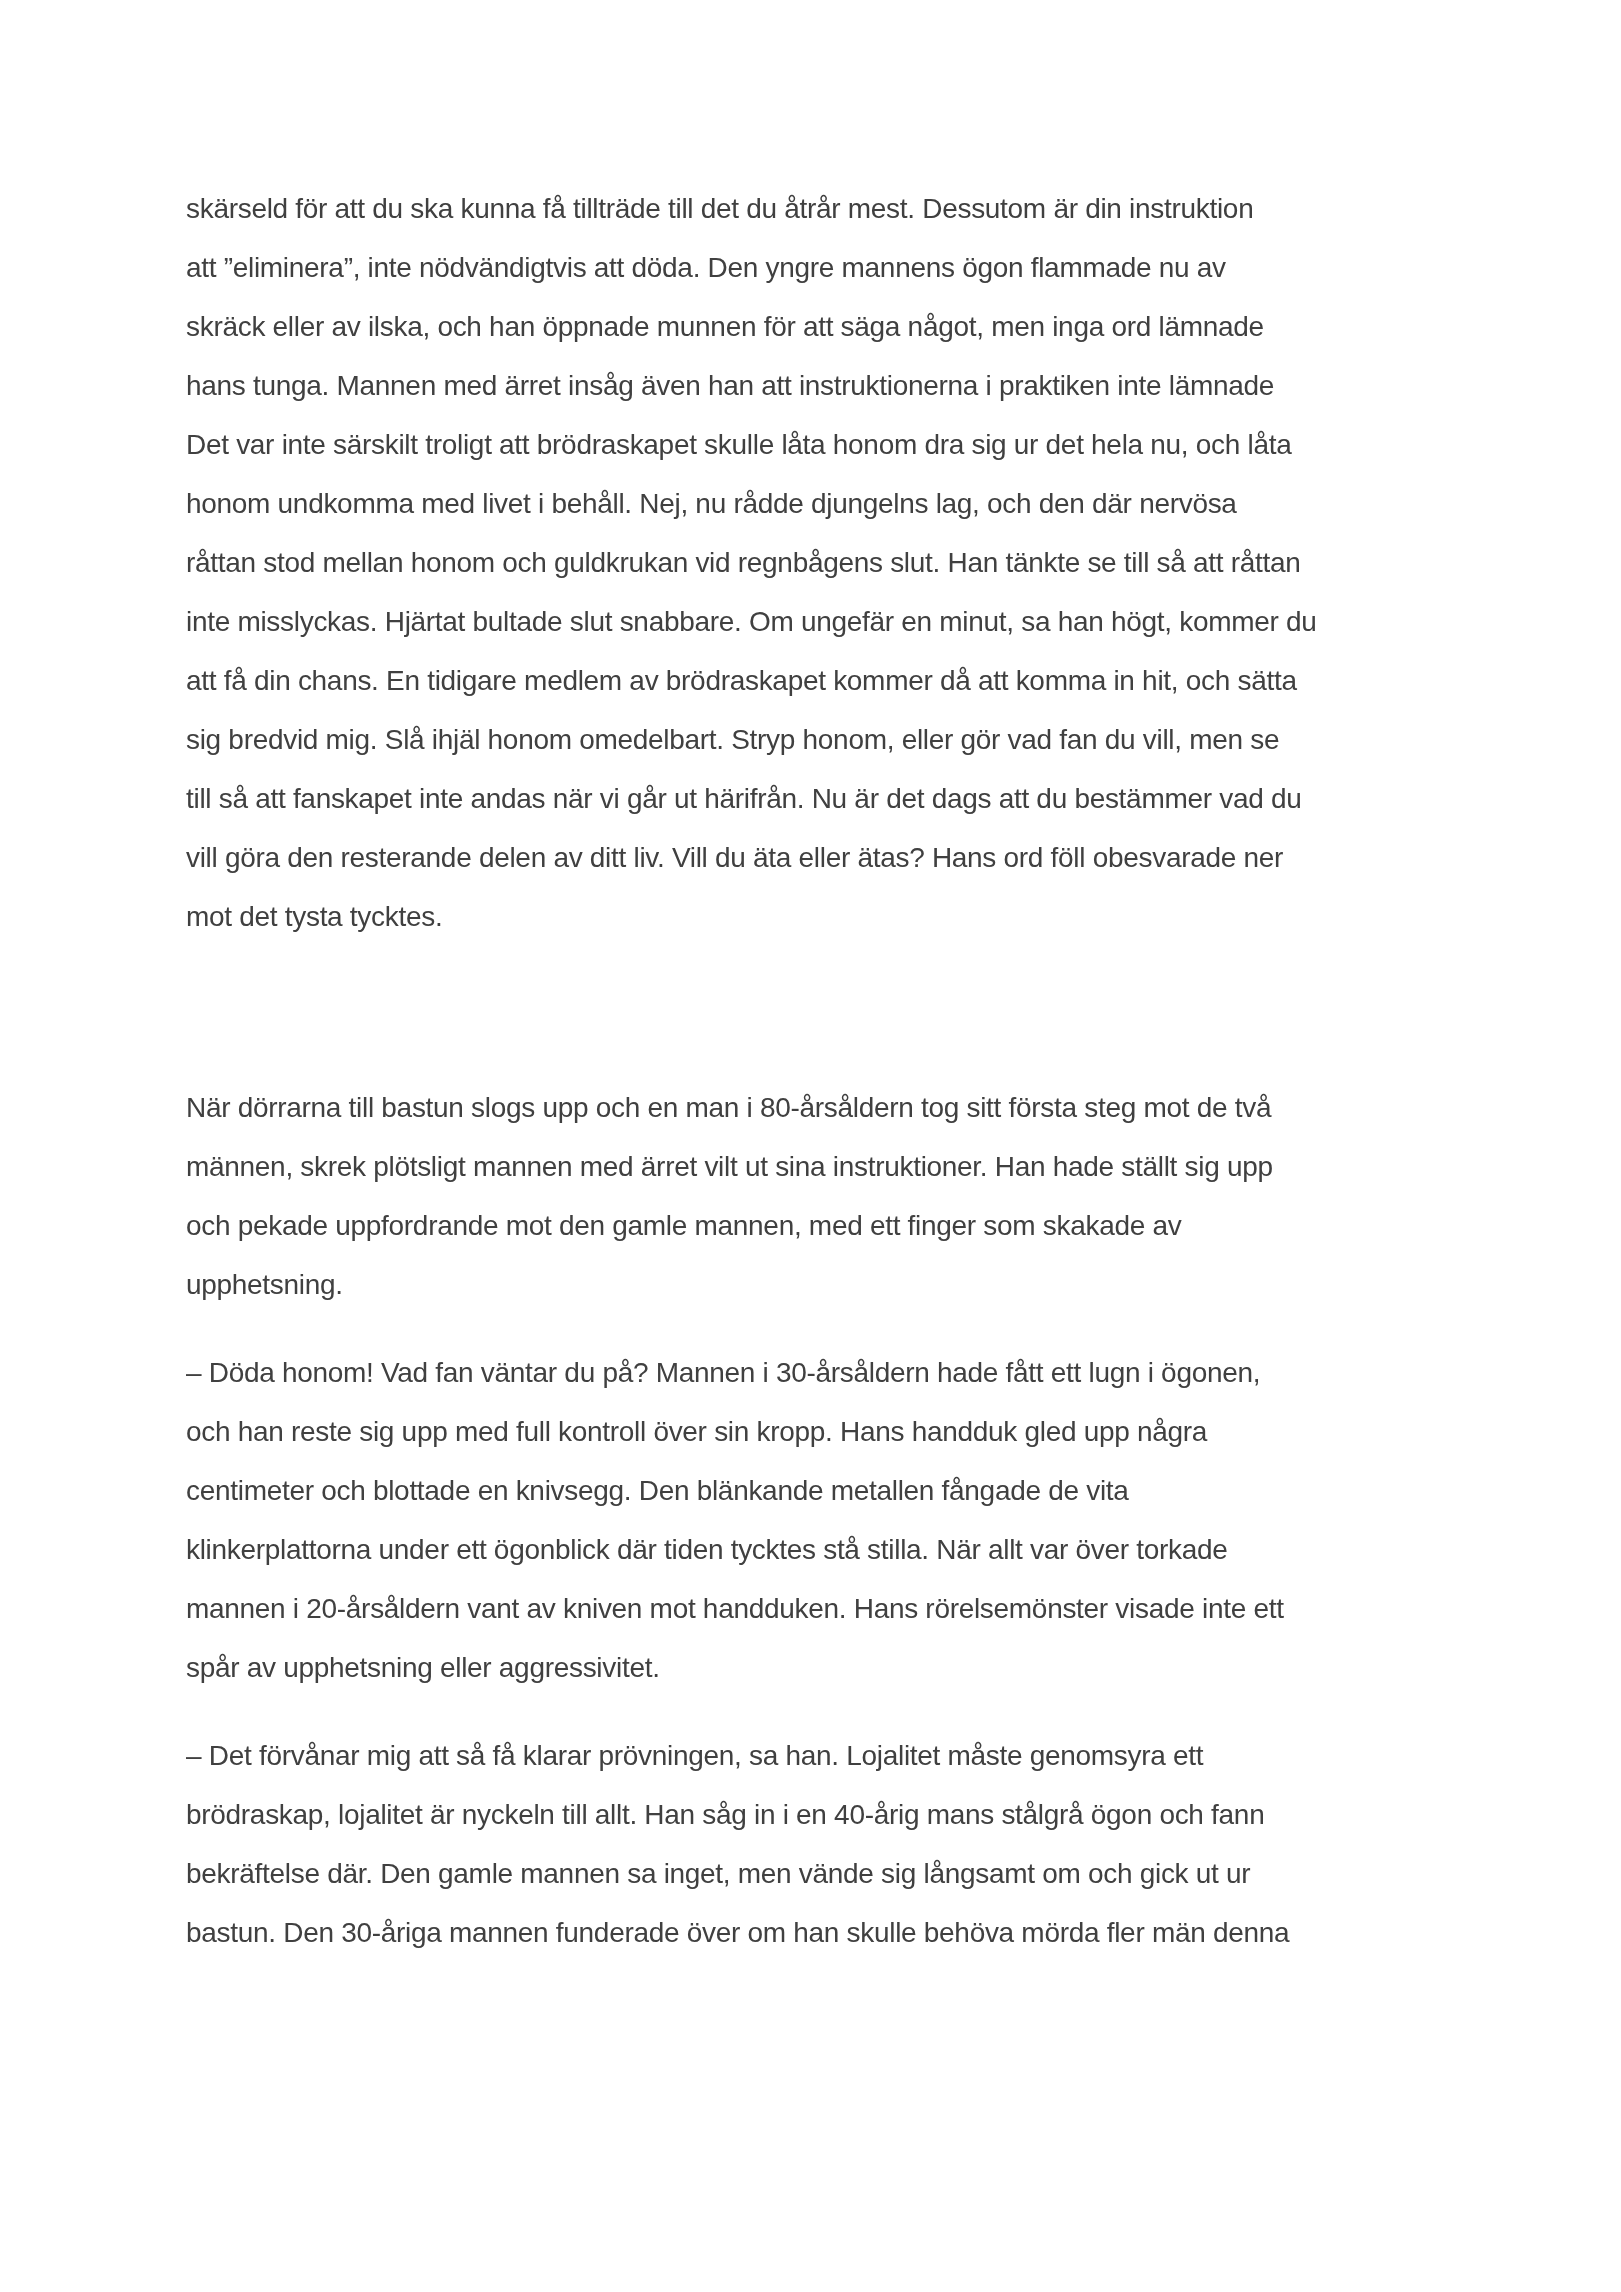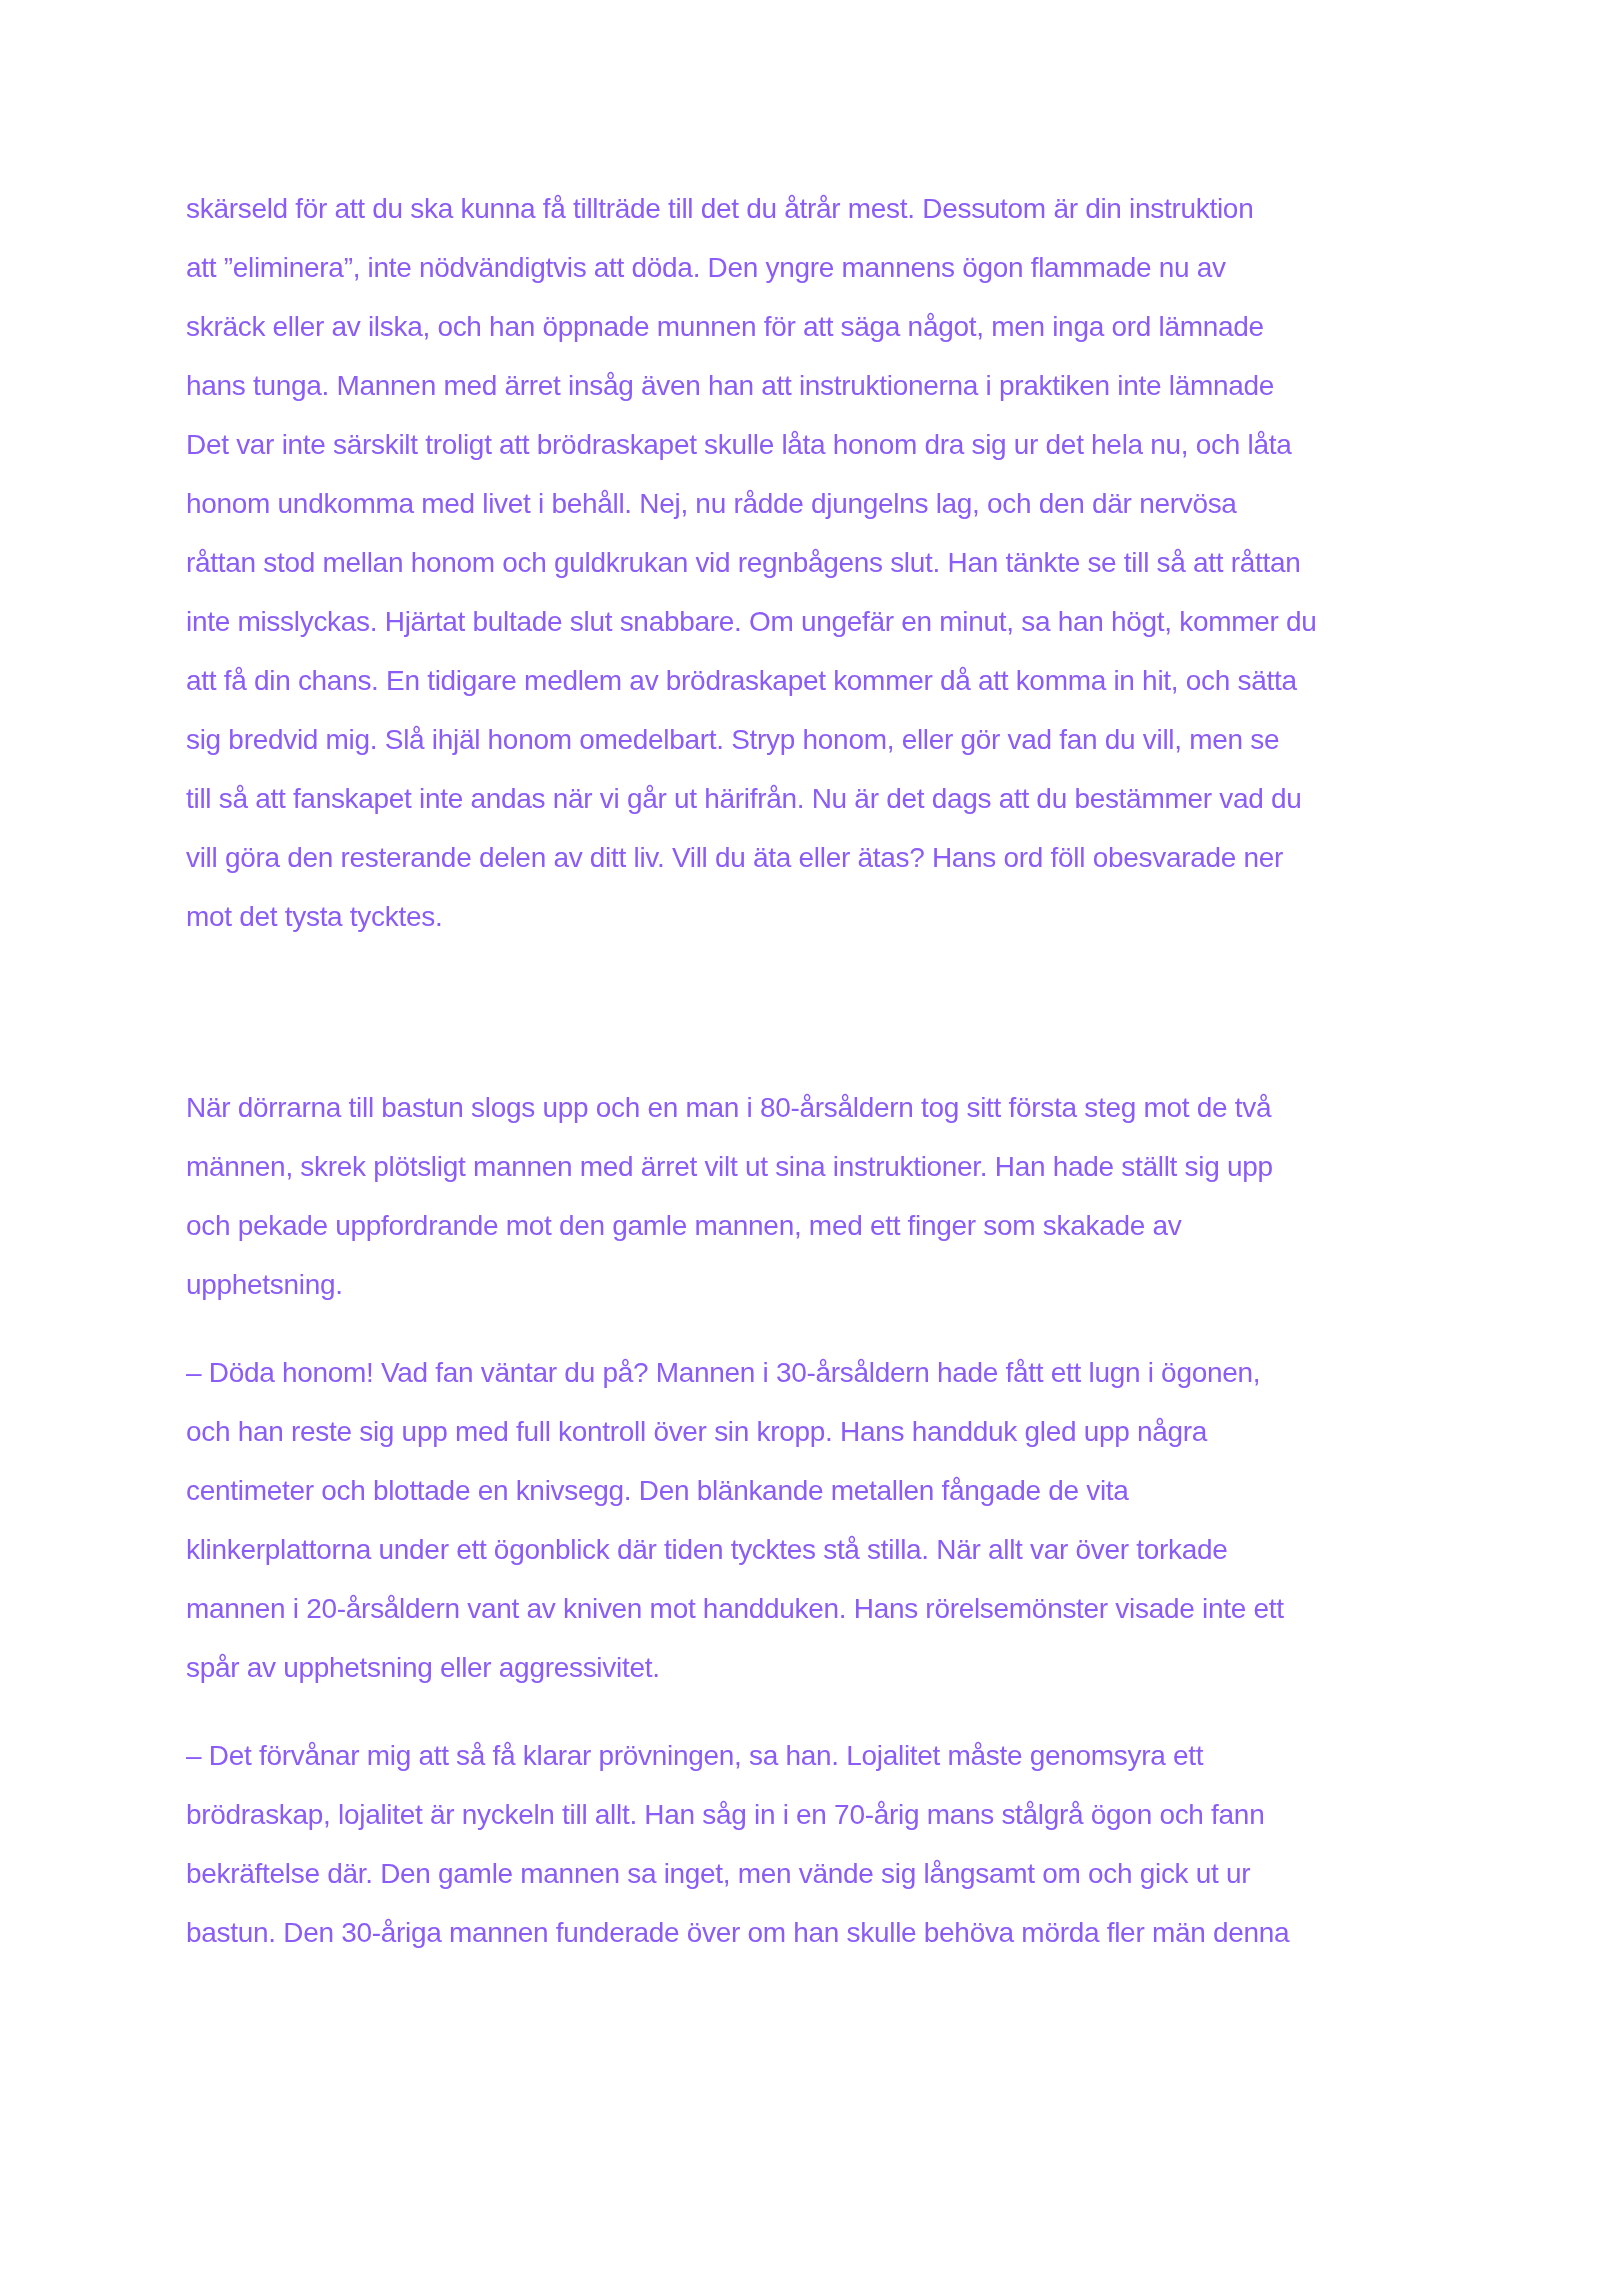--- a/index.html
+++ b/index.html
@@ -8,21 +8,21 @@
     padding: 0;
     background: #ffffff;
   }
   .page {
     position: relative;
     width: 1621px;
     height: 2254px;
     background: #ffffff;
     overflow: hidden;
     font-family: "Liberation Sans", "DejaVu Sans", sans-serif;
-    color: #8b5cf6;
+    color: #404040;
   }
   .text-block {
     position: absolute;
     top: 179px;
     left: 186px;
     right: 157px;
   }
   .para {
     margin: 0 0 29px 0;
     padding: 0;
@@ -75,20 +75,20 @@
       <span class="line">– Döda honom! Vad fan väntar du på? Mannen i 30-årsåldern hade fått ett lugn i ögonen,</span>
       <span class="line">och han reste sig upp med full kontroll över sin kropp. Hans handduk gled upp några</span>
       <span class="line">centimeter och blottade en knivsegg. Den blänkande metallen fångade de vita</span>
       <span class="line">klinkerplattorna under ett ögonblick där tiden tycktes stå stilla. När allt var över torkade</span>
       <span class="line">mannen i 20-årsåldern vant av kniven mot handduken. Hans rörelsemönster visade inte ett</span>
       <span class="line">spår av upphetsning eller aggressivitet.</span>
     </p>
 
     <p class="para">
       <span class="line">– Det förvånar mig att så få klarar prövningen, sa han. Lojalitet måste genomsyra ett</span>
-      <span class="line">brödraskap, lojalitet är nyckeln till allt. Han såg in i en 70-årig mans stålgrå ögon och fann</span>
+      <span class="line">brödraskap, lojalitet är nyckeln till allt. Han såg in i en 40-årig mans stålgrå ögon och fann</span>
       <span class="line">bekräftelse där. Den gamle mannen sa inget, men vände sig långsamt om och gick ut ur</span>
       <span class="line">bastun. Den 30-åriga mannen funderade över om han skulle behöva mörda fler män denna</span>
     </p>
 
   </div>
 </div>
 
 
 </body></html>

